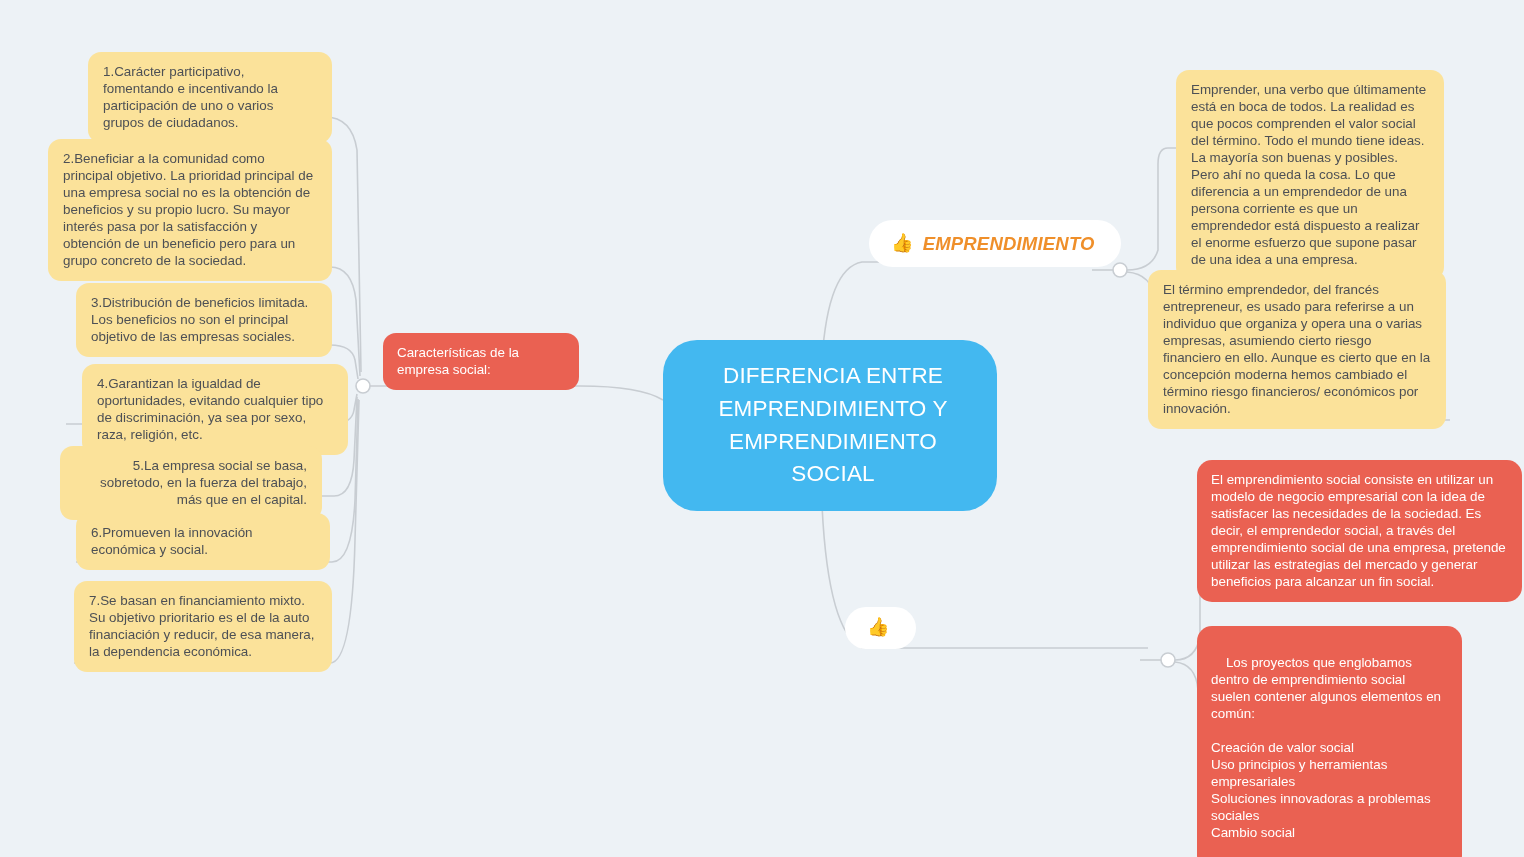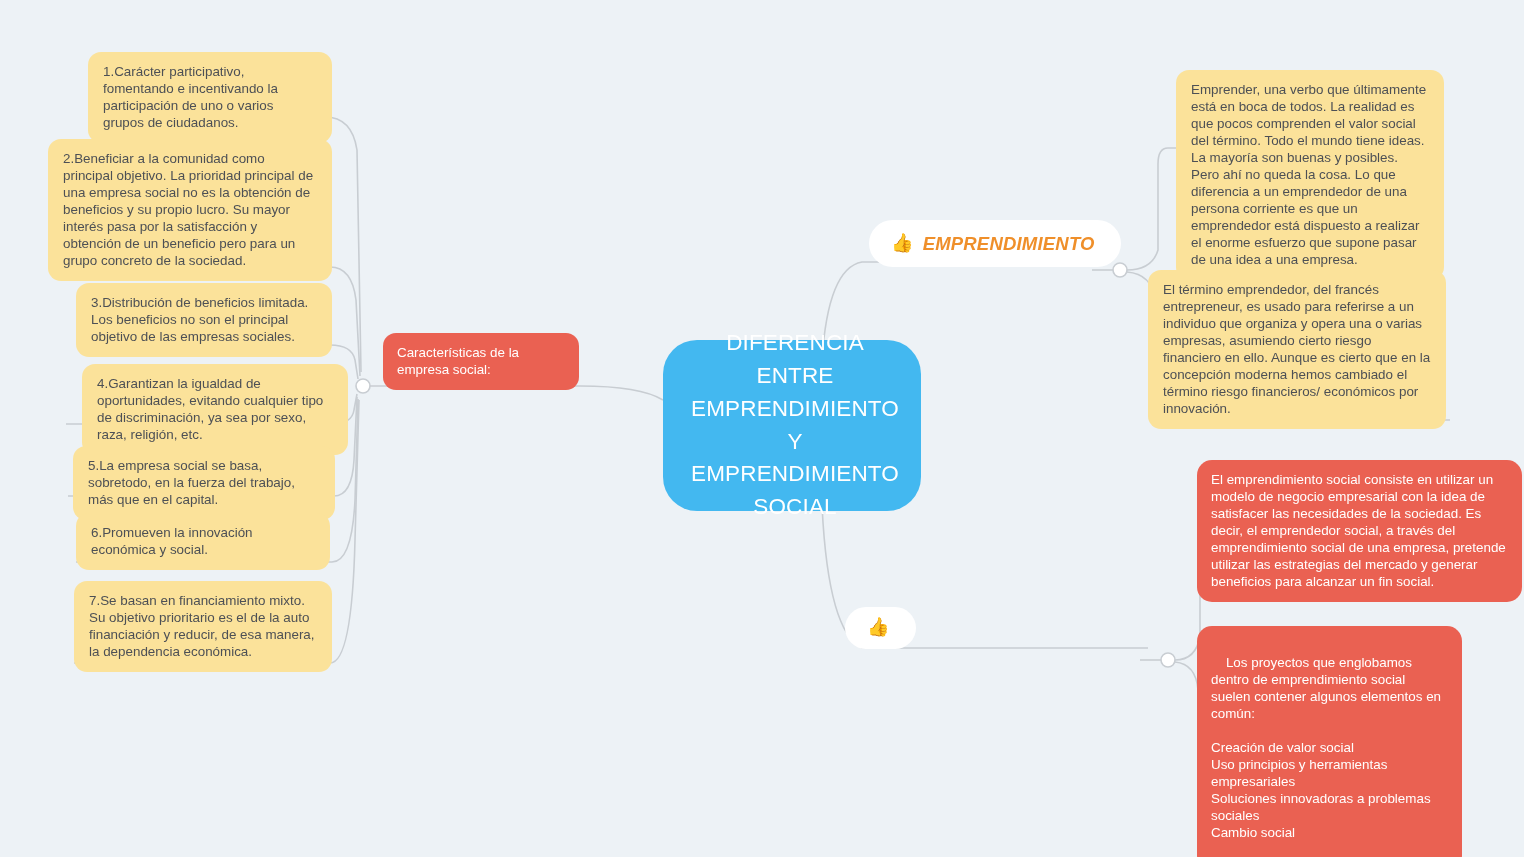--- a/index.html
+++ b/index.html
@@ -126,21 +126,21 @@
       <path d="M 1175 660 Q 1196 660 1200 636 L 1200 556 Q 1200 540 1212 540 L 1470 540"></path>
       <path d="M 1175 662 Q 1196 664 1198 690 L 1198 788 Q 1198 802 1210 802 L 1456 802"></path>
     </g>
     <g fill="#ffffff" stroke="#c8cdd2" stroke-width="1.6">
       <circle cx="363" cy="386" r="7"></circle>
       <circle cx="1120" cy="270" r="7"></circle>
       <circle cx="1168" cy="660" r="7"></circle>
     </g>
   </svg>
 
-  <div class="node n-center" style="left:663px; top:340px; width:258px; height:171px;padding-left:32px;">
+  <div class="node n-center" style="left:663px; top:340px; width:334px; height:171px;padding-left:32px;">
     <span>DIFERENCIA ENTRE EMPRENDIMIENTO Y EMPRENDIMIENTO SOCIAL</span>
   </div>
 
   <div class="node n-red" style="left:383px; top:333px; width:196px;">
     <span>Características de la empresa social:</span>
   </div>
 
   <div class="node n-yellow" style="left:88px; top:52px; width:244px;">
     <span>1.Carácter participativo, fomentando e incentivando la participación de uno o varios grupos de ciudadanos.</span>
   </div>
@@ -150,21 +150,21 @@
   </div>
 
   <div class="node n-yellow" style="left:76px; top:283px; width:256px;">
     <span>3.Distribución de beneficios limitada. Los beneficios no son el principal objetivo de las empresas sociales.</span>
   </div>
 
   <div class="node n-yellow" style="left:66px; top:364px; width:266px;margin-left:16px;">
     <span>4.Garantizan la igualdad de oportunidades, evitando cualquier tipo de discriminación, ya sea por sexo, raza, religión, etc.</span>
   </div>
 
-  <div class="node n-yellow" style="left:73px; top:446px; width:262px;">
+  <div class="node n-yellow" style="left:60px; top:446px; width:262px;text-align:right;">
     <span>5.La empresa social se basa, sobretodo, en la fuerza del trabajo, más que en el capital.</span>
   </div>
 
   <div class="node n-yellow" style="left:76px; top:513px; width:254px;">
     <span>6.Promueven la innovación económica y social.</span>
   </div>
 
   <div class="node n-yellow" style="left:74px; top:581px; width:258px;">
     <span>7.Se basan en financiamiento mixto.  Su objetivo prioritario es el de la auto financiación y reducir, de esa manera, la dependencia económica.</span>
   </div>

